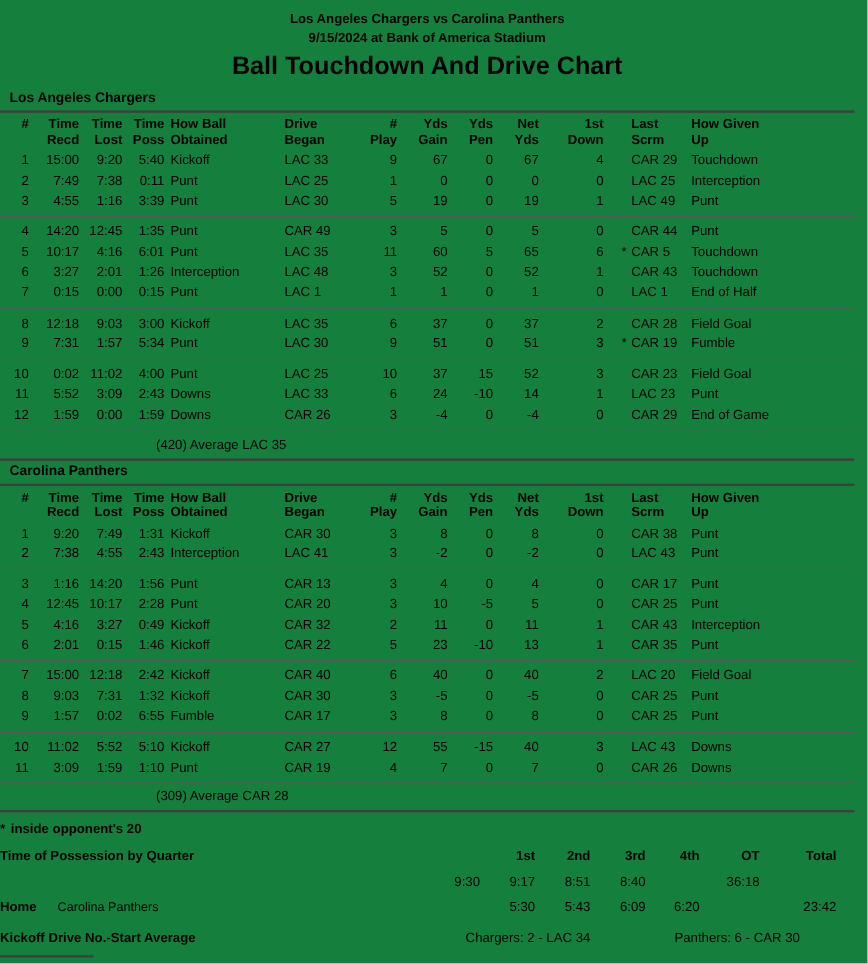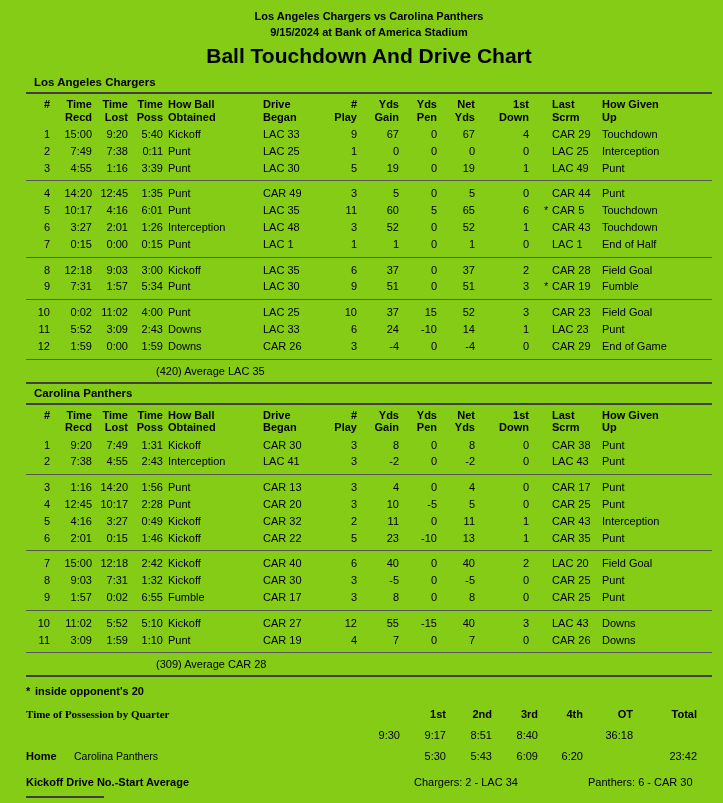--- a/index.html
+++ b/index.html
@@ -1,19 +1,19 @@
 <!DOCTYPE html>
 <html><head>
 <meta charset="utf-8">
 <style>
   html,body{margin:0;padding:0;background:#fff;}
   .page{
     width:723px;height:803px;box-sizing:border-box;
-    padding:8px 11px 0 26px;overflow:hidden;
-    font-family:"Liberation Sans",sans-serif;color:#000;background:#84cc16;
+    padding:8px 11px 0 0;overflow:hidden;
+    font-family:"Liberation Sans",sans-serif;color:#000;background:#15803d;
   }
   .top-line{text-align:center;font-weight:bold;font-size:11px;line-height:16px;}
   .main-title{text-align:center;font-weight:bold;font-size:21px;line-height:26px;margin:3px 0 6px 0;}
   .team-name{font-weight:bold;font-size:11.5px;line-height:14px;margin:2px 0 3px 0;padding-left:8px;}
   .rule-thick{border-top:2.5px solid #3f3f3f;height:0;}
   .rule-thin{border-top:1.2px solid #575757;height:0;margin:4px 0;}
   .drow{display:grid;grid-template-columns:24px 42px 36px 35px 100px 55px 39px 42px 38px 38px 54px 70px 1fr;
         font-size:11px;line-height:16.8px;}
   .dhead{font-weight:bold;line-height:12.5px;margin:4px 0 3px 0;}
   .hcell .hl{display:block;}
@@ -24,21 +24,21 @@
   .star{display:inline-block;width:8px;}
   .giv{padding-left:3px;}
   .avg-row{font-size:11px;line-height:14px;margin:2px 0 4px 0;padding-left:130px;}
   .footnote{font-weight:bold;font-size:11px;line-height:14px;margin:7px 0 0 0;}
   .fstar{display:inline-block;width:9px;}
   .pos{padding-right:15px;margin-top:6px;}
   .prow{display:grid;grid-template-columns:1fr 46px 46px 46px 45px 50px 64px;font-size:11px;line-height:21px;}
   .phead{font-weight:bold;}
   .pcell{text-align:right;}
   .plabel{text-align:left;}
-  .phead .plabel{font-weight:bold;font-family:Liberation Serif, serif;}
+  .phead .plabel{font-weight:bold;}
   .prole{display:inline-block;width:48px;font-weight:bold;}
   .pteam{font-weight:normal;font-size:10.5px;}
   .kick{position:relative;font-size:11px;line-height:15px;margin-top:8px;}
   .kick-label{font-weight:bold;}
   .kick-v{position:absolute;left:388px;top:0;}
   .kick-h{position:absolute;left:562px;top:0;}
   .stub-line{width:78px;border-top:2.5px solid #3f3f3f;height:0;margin-top:6px;}
 </style>
 </head>
 <body>

